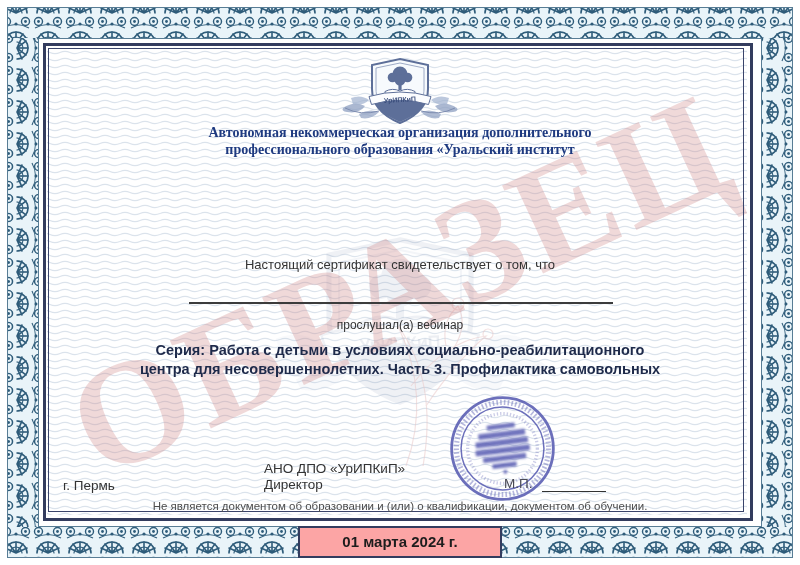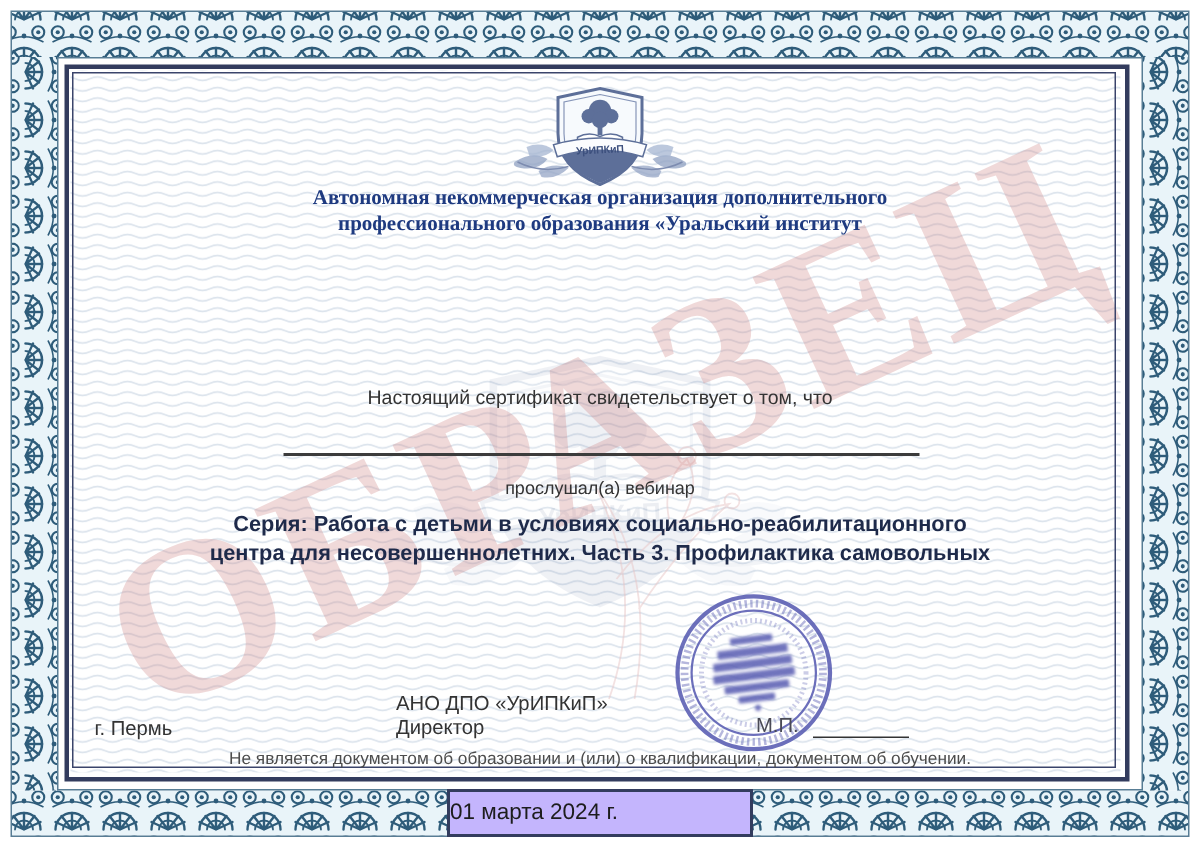--- a/index.html
+++ b/index.html
@@ -29,23 +29,23 @@
   .name-underline{left:189px;top:302px;width:424px;border-top:2px solid #3c3c3c;height:0;}
   .action{top:318px;font-size:12px;color:#333;}
   .course{top:341px;font-size:14.5px;font-weight:bold;line-height:19px;color:#1e2a4a;}
   .city{left:63px;top:478px;font-size:13.5px;color:#333;}
   .signatory{left:264px;top:461px;font-size:13.5px;line-height:15.5px;color:#333;text-align:left;}
   .seal-mark{left:504px;top:476px;font-size:13.5px;color:#4a4a55;}
   .sig-line{left:542px;top:491px;width:64px;border-top:1.5px solid #333;height:0;}
   .disclaimer{top:500px;font-size:11.5px;color:#4c4c4c;}
   .stamp{left:446px;top:392px;width:113px;height:113px;}
   .stamp-blur{filter:blur(1.2px);}
-  .date-box{left:298px;top:526px;width:200px;height:28px;background:#c4b5fd;
-        border:2px solid #333c5e;z-index:6;line-height:28px;
-        font-size:15px;font-weight:normal;color:#1d1d1d;}
+  .date-box{left:298px;top:526px;width:200px;height:28px;background:#fca5a5;
+        border:2px solid #333c5e;z-index:6;text-align:center;line-height:28px;
+        font-size:15px;font-weight:bold;color:#1d1d1d;}
 </style>
 </head>
 <body>
 
 <div class="page">
 
   <svg class="bg-svg" width="800" height="565" aria-hidden="true">
     <defs>
       <g id="ornTile">
         <rect width="32" height="30" fill="#e9f4f9"></rect>

